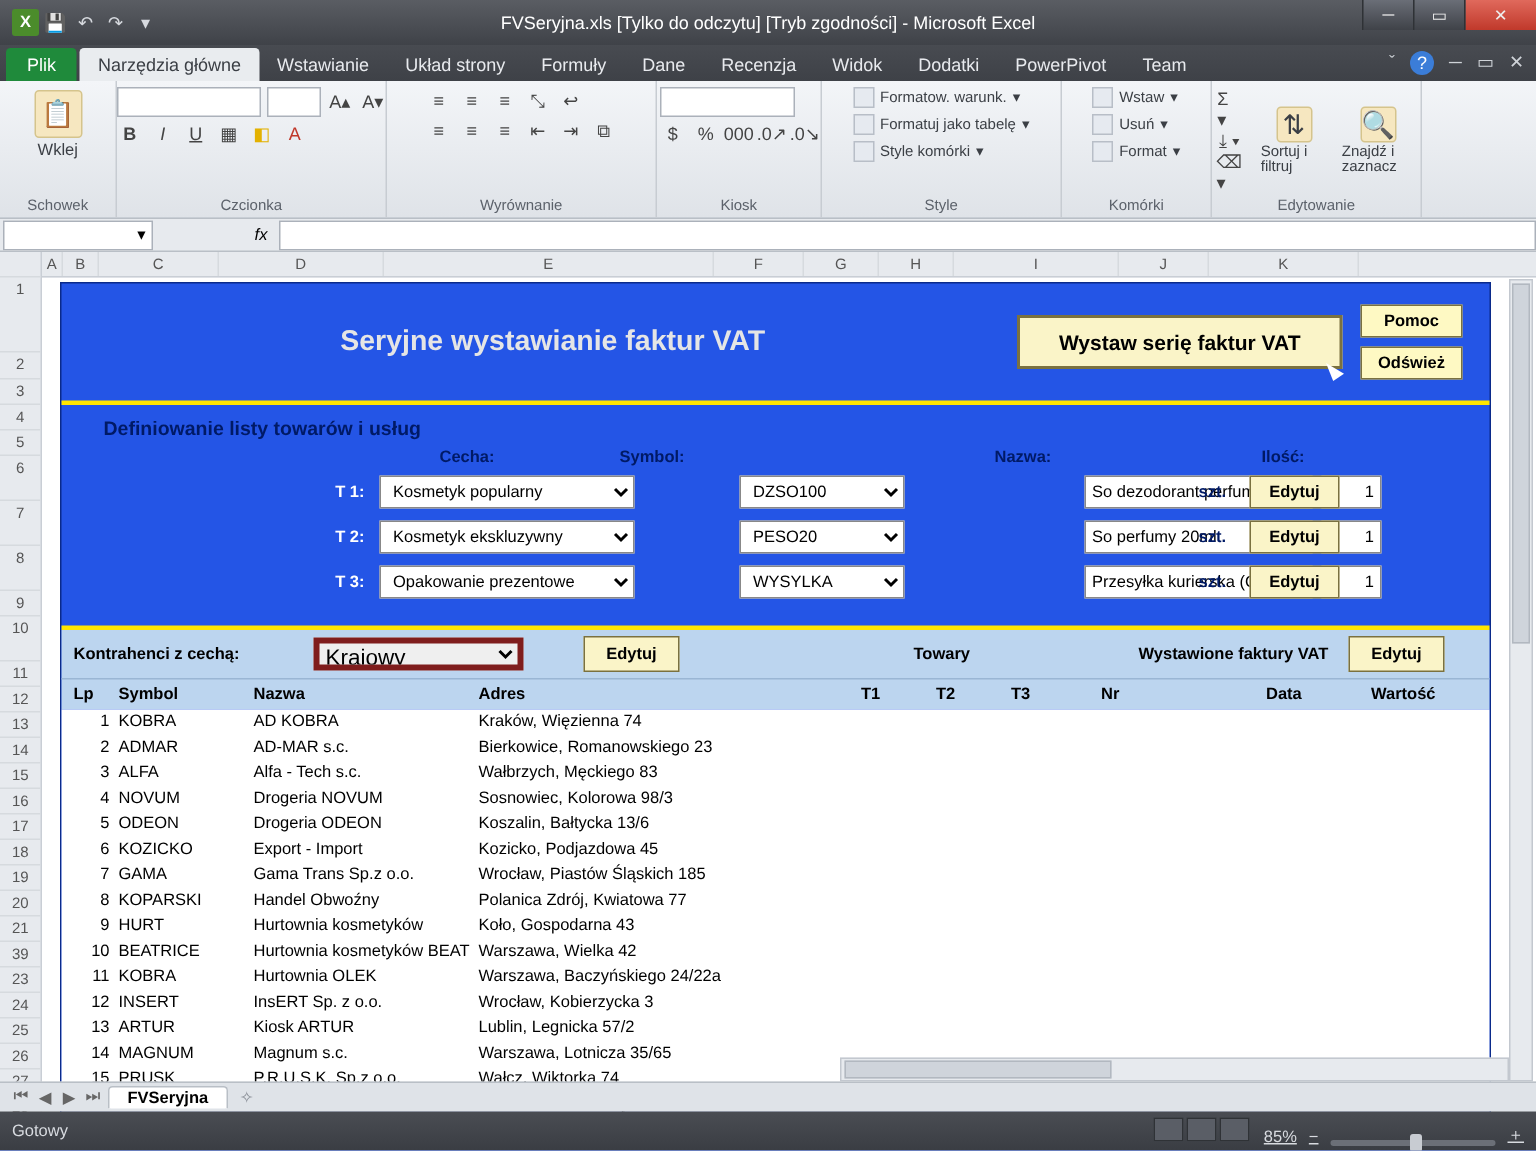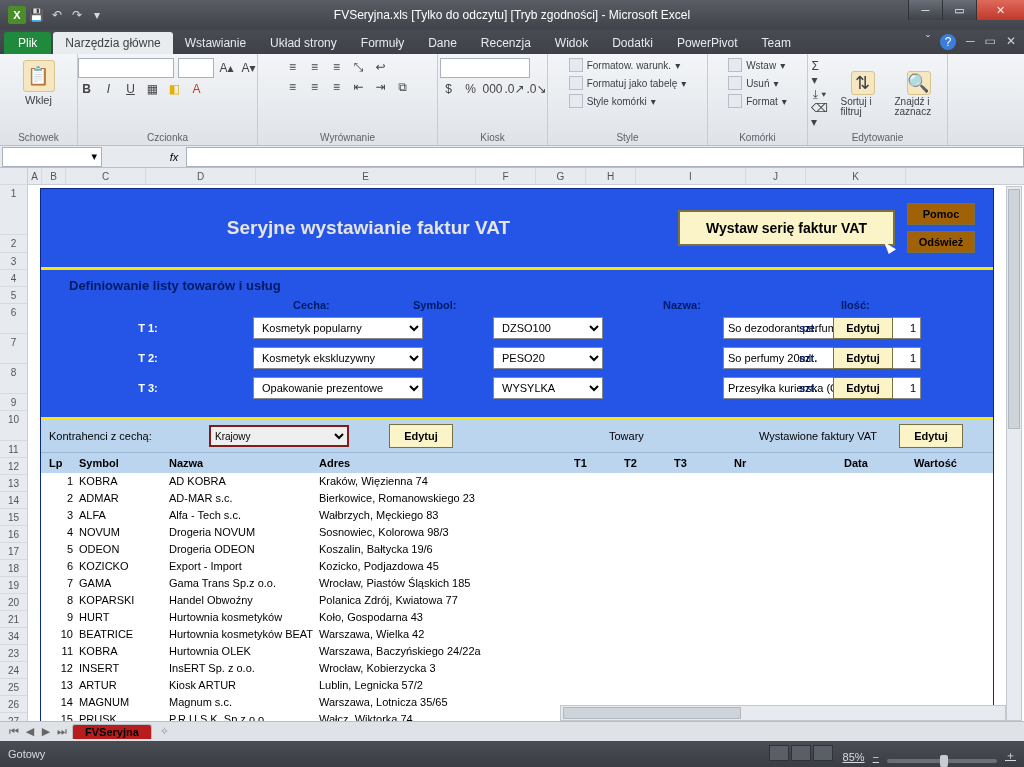--- a/index.html
+++ b/index.html
@@ -47,48 +47,48 @@
 .sheet{ flex:1; position:relative; overflow:hidden; }
 .sheet-inner{ position:absolute; inset:0; }
 
 
 .app{ position:absolute; left:12px; top:20px; right:30px; background:#2455e6; border:1px solid #0a2a8a; }
 .app .hdr{ display:flex; align-items:center; padding:14px 18px; }
 .app .hdr h1{ color:#e5e5e5; font-size:19px; font-weight:bold; flex:1;text-align:center;}
 .app .bigaction{ background:#faf4c8; border:2px solid #7a7140; padding:8px 26px; font-size:14px; font-weight:bold; cursor:pointer; margin-right:12px; position:relative;}
 .app .bigaction::after{ content:""; position:absolute; right:-3px; bottom:-10px; width:12px;height:12px; background:#fff; clip-path:polygon(0 0,100% 60%,40% 100%,0 0); }
 .app .sidebtns{ display:flex; flex-direction:column; gap:6px;}
-.app .sidebtns button{ background:#a16207; border:1px solid #7a7140; font-size:11px; font-weight:bold; padding:4px 10px; cursor:pointer; width:68px;}
+.app .sidebtns button{ background:#fef9c3; border:1px solid #7a7140; font-size:11px; font-weight:bold; padding:4px 10px; cursor:pointer; width:68px;}
 .app .yline{ height:3px; background:#ffe600; margin:0; }
 .app .section-title{ color:#001a66; font-weight:bold; font-size:13px; padding:8px 28px 4px 28px;}
 .app .defs{ padding:0 12px 10px 12px; color:#fff; font-size:11px;}
 .app .defs .labels{ display:grid; grid-template-columns:240px 120px 170px 1fr 70px 70px; font-weight:bold; color:#001a66; padding:2px 0 6px 0;}
 .app .defs .labels span{ text-align:left;}
 .app .defs .trow{ display:grid; grid-template-columns:200px 170px 70px 230px 70px 40px 70px; align-items:center; gap:0; margin-bottom:8px;}
-.app .defs .trow .tl{ text-align:center; padding-right:10px; font-weight:bold; color:#fff;}
+.app .defs .trow .tl{ text-align:right; padding-right:10px; font-weight:bold; color:#fff;}
 .app .defs select, .app .defs input[type=text]{ height:22px; font-size:11px; border:1px solid #888; background:#fff; padding:0 4px; width:100%;}
 .app .defs .szt{ color:#001a66; font-weight:bold; font-size:11px; padding-left:6px;}
 .app .defs .eb{ background:#faf4c8; border:1px solid #7a7140; font-size:11px; font-weight:bold; height:22px; cursor:pointer; width:60px;}
 .app .defs .gap{ }
 
 
 .subhdr{ background:#bcd5ef; display:grid; grid-template-columns:160px 180px 90px 130px 150px 140px 90px; align-items:center; font-size:11px; color:#000; padding:4px 8px;}
-.subhdr .lab{ font-weight:normal;}
-.subhdr select{ height:22px; font-size:10px; border:2px solid #7f1d1d; width:140px;}
+.subhdr .lab{ font-weight:bold;}
+.subhdr select{ height:22px; font-size:15px; border:4px solid #7f1d1d; width:140px;text-decoration:underline;}
 .subhdr .eb{ background:#faf4c8; border:1px solid #7a7140; font-size:11px; font-weight:bold; height:24px; width:64px; cursor:pointer;}
 .subhdr2{ background:#bcd5ef; display:grid; grid-template-columns:30px 90px 150px 255px 50px 50px 60px 110px 70px 80px; font-size:11px; font-weight:bold; padding:4px 8px; border-top:1px solid #9ab6d4;}
 .rows{ background:#fff; font-size:11px; }
 .rows .r{ display:grid; grid-template-columns:30px 90px 150px 295px 50px 50px 60px 110px 70px 80px; padding:0 8px; height:17px; line-height:17px; white-space:nowrap; overflow:hidden;}
 .rows .r .n{ text-align:right; padding-right:6px;}
 
 
 .sheettabs{ position:absolute; left:0; right:0; bottom:26px; height:20px; background:#dfe3e8; border-top:1px solid #b9bfc6; display:flex; align-items:center; font-size:11px; padding-left:6px; gap:2px;}
 .sheettabs .nav{ display:flex; gap:0;}
 .sheettabs .nav span{ width:16px; text-align:center; color:#666; cursor:pointer;}
-.sheettabs .tab{ background:#b91c1c; border:1px solid #b9bfc6; border-bottom:none; padding:1px 12px; border-top-left-radius:3px; border-top-right-radius:3px; font-weight:bold; cursor:pointer;}
+.sheettabs .tab{ background:#ffffff; border:1px solid #b9bfc6; border-bottom:none; padding:1px 12px; border-top-left-radius:3px; border-top-right-radius:3px; font-weight:bold; cursor:pointer;}
 .statusbar{ position:absolute; left:0;right:0;bottom:0; height:26px; background:linear-gradient(#4a4d53,#3a3d43); color:#d8dbe0; font-size:11px; display:flex; align-items:center; padding:0 8px; justify-content:space-between;}
 .statusbar .zoom{ display:flex; align-items:flex-end; gap:8px;text-decoration:underline;}
 .statusbar .viewbtns span{ display:inline-block; width:20px; height:16px; background:#5a5e66; margin-right:2px; border:1px solid #2f3236;}
 .statusbar .slider{ width:110px; height:4px; background:#6b6f77; position:relative; border-radius:2px;}
 .statusbar .slider::after{ content:""; position:absolute; left:48%; top:-4px; width:8px;height:12px; background:#c8ccd2; border-radius:2px;}
 
 .hscroll{ position:absolute; right:18px; bottom:46px; left:560px; height:16px; background:#e7eaee; border:1px solid #c3c8cf;}
 .hscroll .thumb{ position:absolute; left:2px; top:1px; bottom:1px; width:40%; background:#cfd4db; border:1px solid #b2b8c0;}
 .vscroll{ position:absolute; right:2px; top:186px; bottom:46px; width:16px; background:#e7eaee; border:1px solid #c3c8cf;}
 .vscroll .thumb{ position:absolute; top:2px; left:1px; right:1px; height:45%; background:#cfd4db; border:1px solid #b2b8c0;}
@@ -279,21 +279,21 @@
       <div>12</div>
       <div>13</div>
       <div>14</div>
       <div>15</div>
       <div>16</div>
       <div>17</div>
       <div>18</div>
       <div>19</div>
       <div>20</div>
       <div>21</div>
-      <div>34</div>
+      <div>39</div>
       <div>23</div>
       <div>24</div>
       <div>25</div>
       <div>26</div>
       <div>27</div>
       <div>28</div>
       <div>29</div>
       <div>30</div>
     </div>
   <div class="sheet">
@@ -438,21 +438,21 @@
               <span></span>
               <span></span>
               <span></span>
               <span></span>
               <span></span>
             </div>
             <div class="r">
               <span class="n">5</span>
               <span>ODEON</span>
               <span>Drogeria ODEON</span>
-              <span>Koszalin, Bałtycka  19/6</span>
+              <span>Koszalin, Bałtycka  13/6</span>
               <span></span>
               <span></span>
               <span></span>
               <span></span>
               <span></span>
               <span></span>
             </div>
             <div class="r">
               <span class="n">6</span>
               <span>KOZICKO</span>

